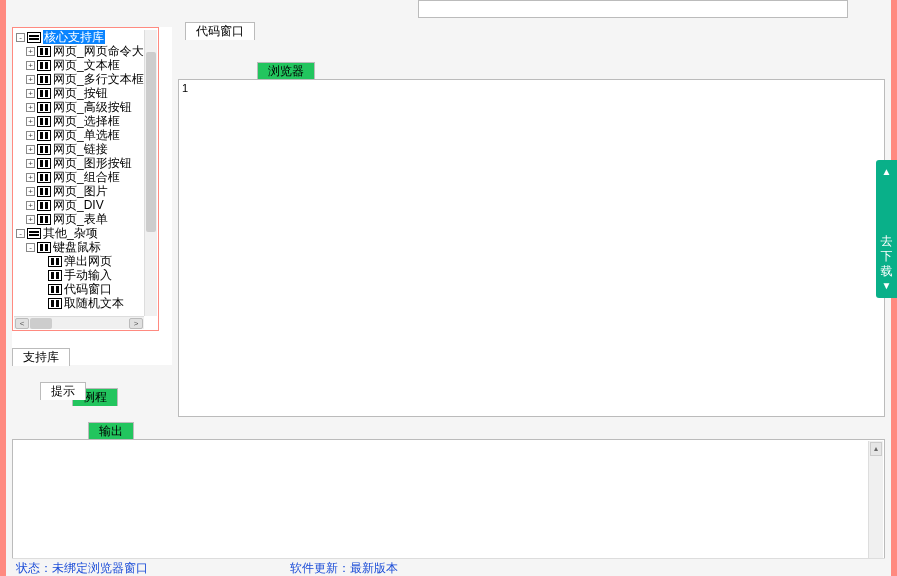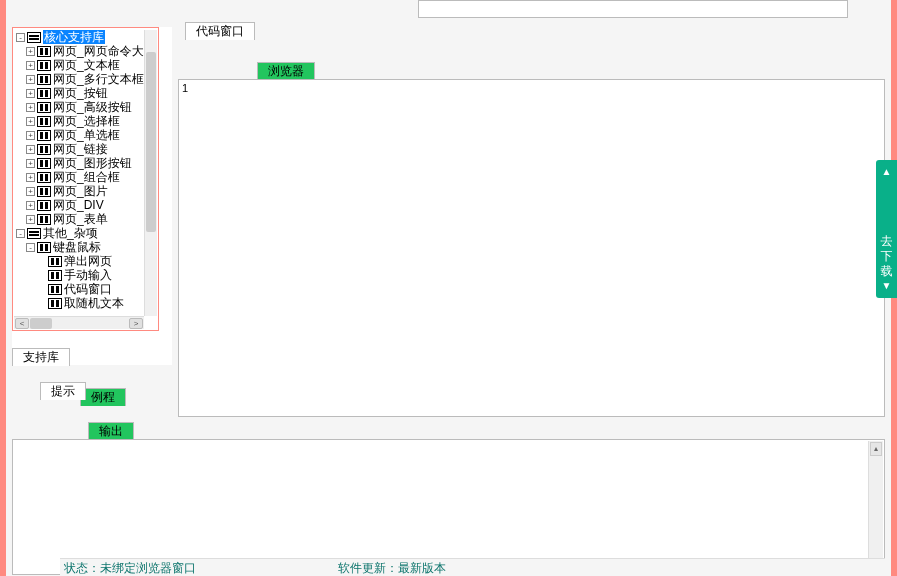--- a/index.html
+++ b/index.html
@@ -89,21 +89,20 @@
 .tree-item .ico::after { left: 7px; top: 1px; width: 3px; height: 7px; }
 .tree-item .ico.root::before { left: 1px; top: 2px; width: 10px; height: 2px; }
 .tree-item .ico.root::after { left: 1px; top: 5px; width: 10px; height: 2px; }
 .tree-item .label { font-size: 12px; color: #000; }
 .tree-item.selected .label { background: #0a84ff; color: #ffffff; padding: 0 1px; }
 .tree-item.indent1 { padding-left: 12px; }
 .tree-item.indent2 { padding-left: 23px; }
 .left-tabs {
   position: absolute; left: 6px; top: 348px; width: 160px; height: 20px;
   display: flex;
-  gap: 8px;
 }
 .tab {
   border: 1px solid #bbb; background: #fff;
   padding: 1px 10px; font-size: 12px; height: 18px; line-height: 14px;
   margin-right: 2px; border-bottom: none;
 }
 .tab.inactive { background: #22c55e; margin-top: 40px; }
 .right-panel {
   position: absolute; left: 172px; right: 6px; top: 22px; height: 360px;
 }
@@ -130,21 +129,21 @@
 }
 .output-sb .up, .output-sb .dn {
   position: absolute; left: 1px; right: 1px; height: 14px;
   background: #e6e6e6; border: 1px solid #ccc;
   font-size: 8px; text-align: center; line-height: 12px; color: #666;
 }
 .output-sb .up { top: 1px; } .output-sb .dn { bottom: 1px; }
 .status-bar {
   position: absolute; left: 6px; right: 6px; bottom: 0; height: 18px;
   border-top: 1px solid #ddd; background:#f5f5f5;
-  display: flex; font-size: 12px; color: #0f766e; margin-left: 48px;
+  display: flex; font-size: 12px; color: #1d4ed8;
 }
 .status-bar > div { padding: 1px 4px 0 4px; }
 .status-bar .c1 { width: 274px; }
 .status-bar .c2 { width: 250px; }
 .status-bar .c3 { width: 180px; }
 .side-widget {
   position: absolute; right: 0; top: 160px; width: 21px;
   background: #09b089; color: #fff; text-align: center;
   font-size: 12px; border-radius: 3px 0 0 3px;
   padding: 5px 0;

